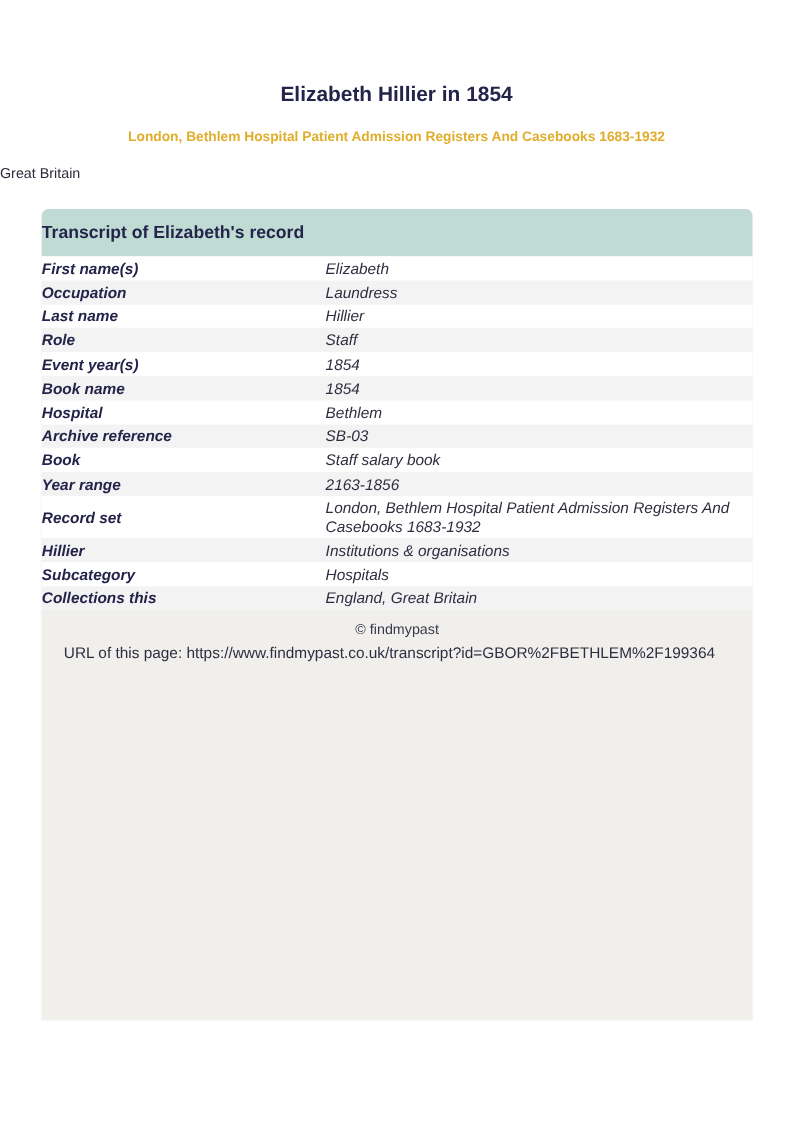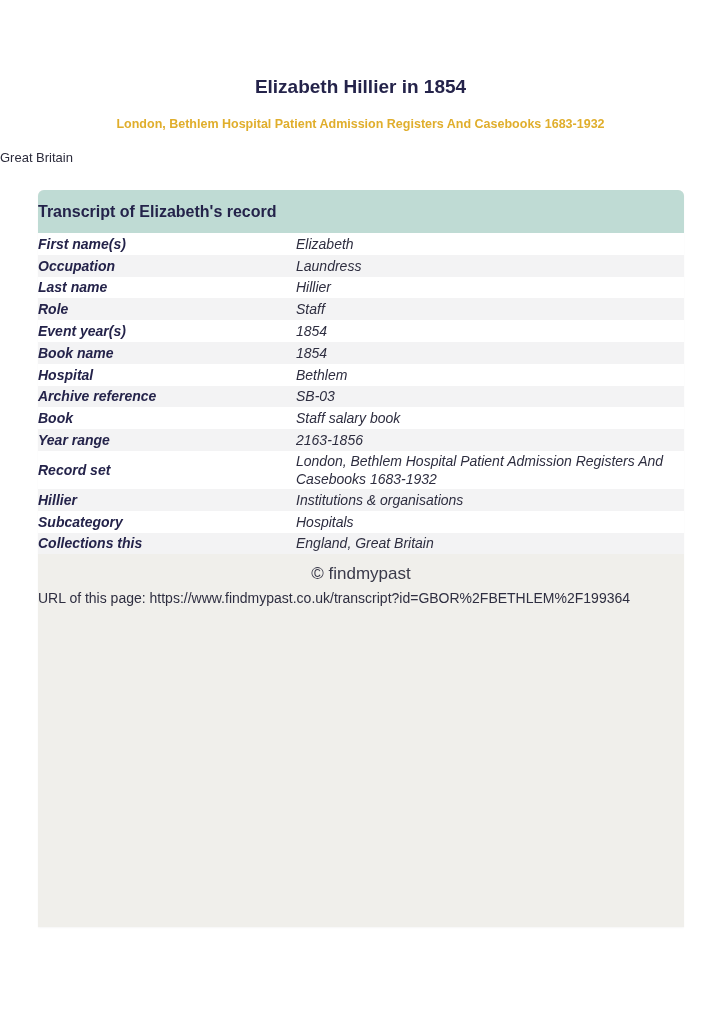--- a/index.html
+++ b/index.html
@@ -8,22 +8,22 @@
   .subtitle { position:absolute; top:117px; left:0; width:721px; text-align:center; font-size:12.5px; font-weight:bold; color:#e0ae2c; }
   .country { position:absolute; top:150px; left:0; width:721px; font-size:13px; color:#2c2c3c; }
   .card { position:absolute; top:190px; left:38px; width:646px; height:737px; background:#f0efeb; border-radius:6px 6px 0 0; box-shadow:0 1px 2px rgba(0,0,0,0.04); }
   .card-header { height:43px; background:#bfdbd4; border-radius:6px 6px 0 0; display:flex; align-items:center; padding-left:0; }
   .card-header span { font-size:16px; font-weight:bold; color:#24234a; padding-top:1px; }
   .rows { background:#ffffff; }
   .row { display:flex; min-height:21.8px; align-items:center; font-size:14px;font-style:italic; }
   .row:nth-child(even) { background:#f3f3f4; }
   .row .label { width:258px; font-weight:bold; color:#24234a; }
   .row .value { flex:1; color:#2e2e40; line-height:18px; padding:1px 0; }
-  .footer-copy { text-align:center; font-size:17px; color:#3a3a4a; padding-top:10px; }
-  .footer-url { font-size:14px; color:#2e2e40; padding-top:6px; }
+  .footer-copy { text-align:center; font-size:13px; color:#3a3a4a; padding-top:10px; }
+  .footer-url { font-size:14px; color:#2e2e40; padding-top:6px;margin-left:20px; }
 </style>
 </head>
 <body>
 
 <div class="title">Elizabeth Hillier in 1854</div>
 <div class="subtitle">London, Bethlem Hospital Patient Admission Registers And Casebooks 1683-1932</div>
 <div class="country">Great Britain</div>
 
 <div class="card">
   <div class="card-header">

